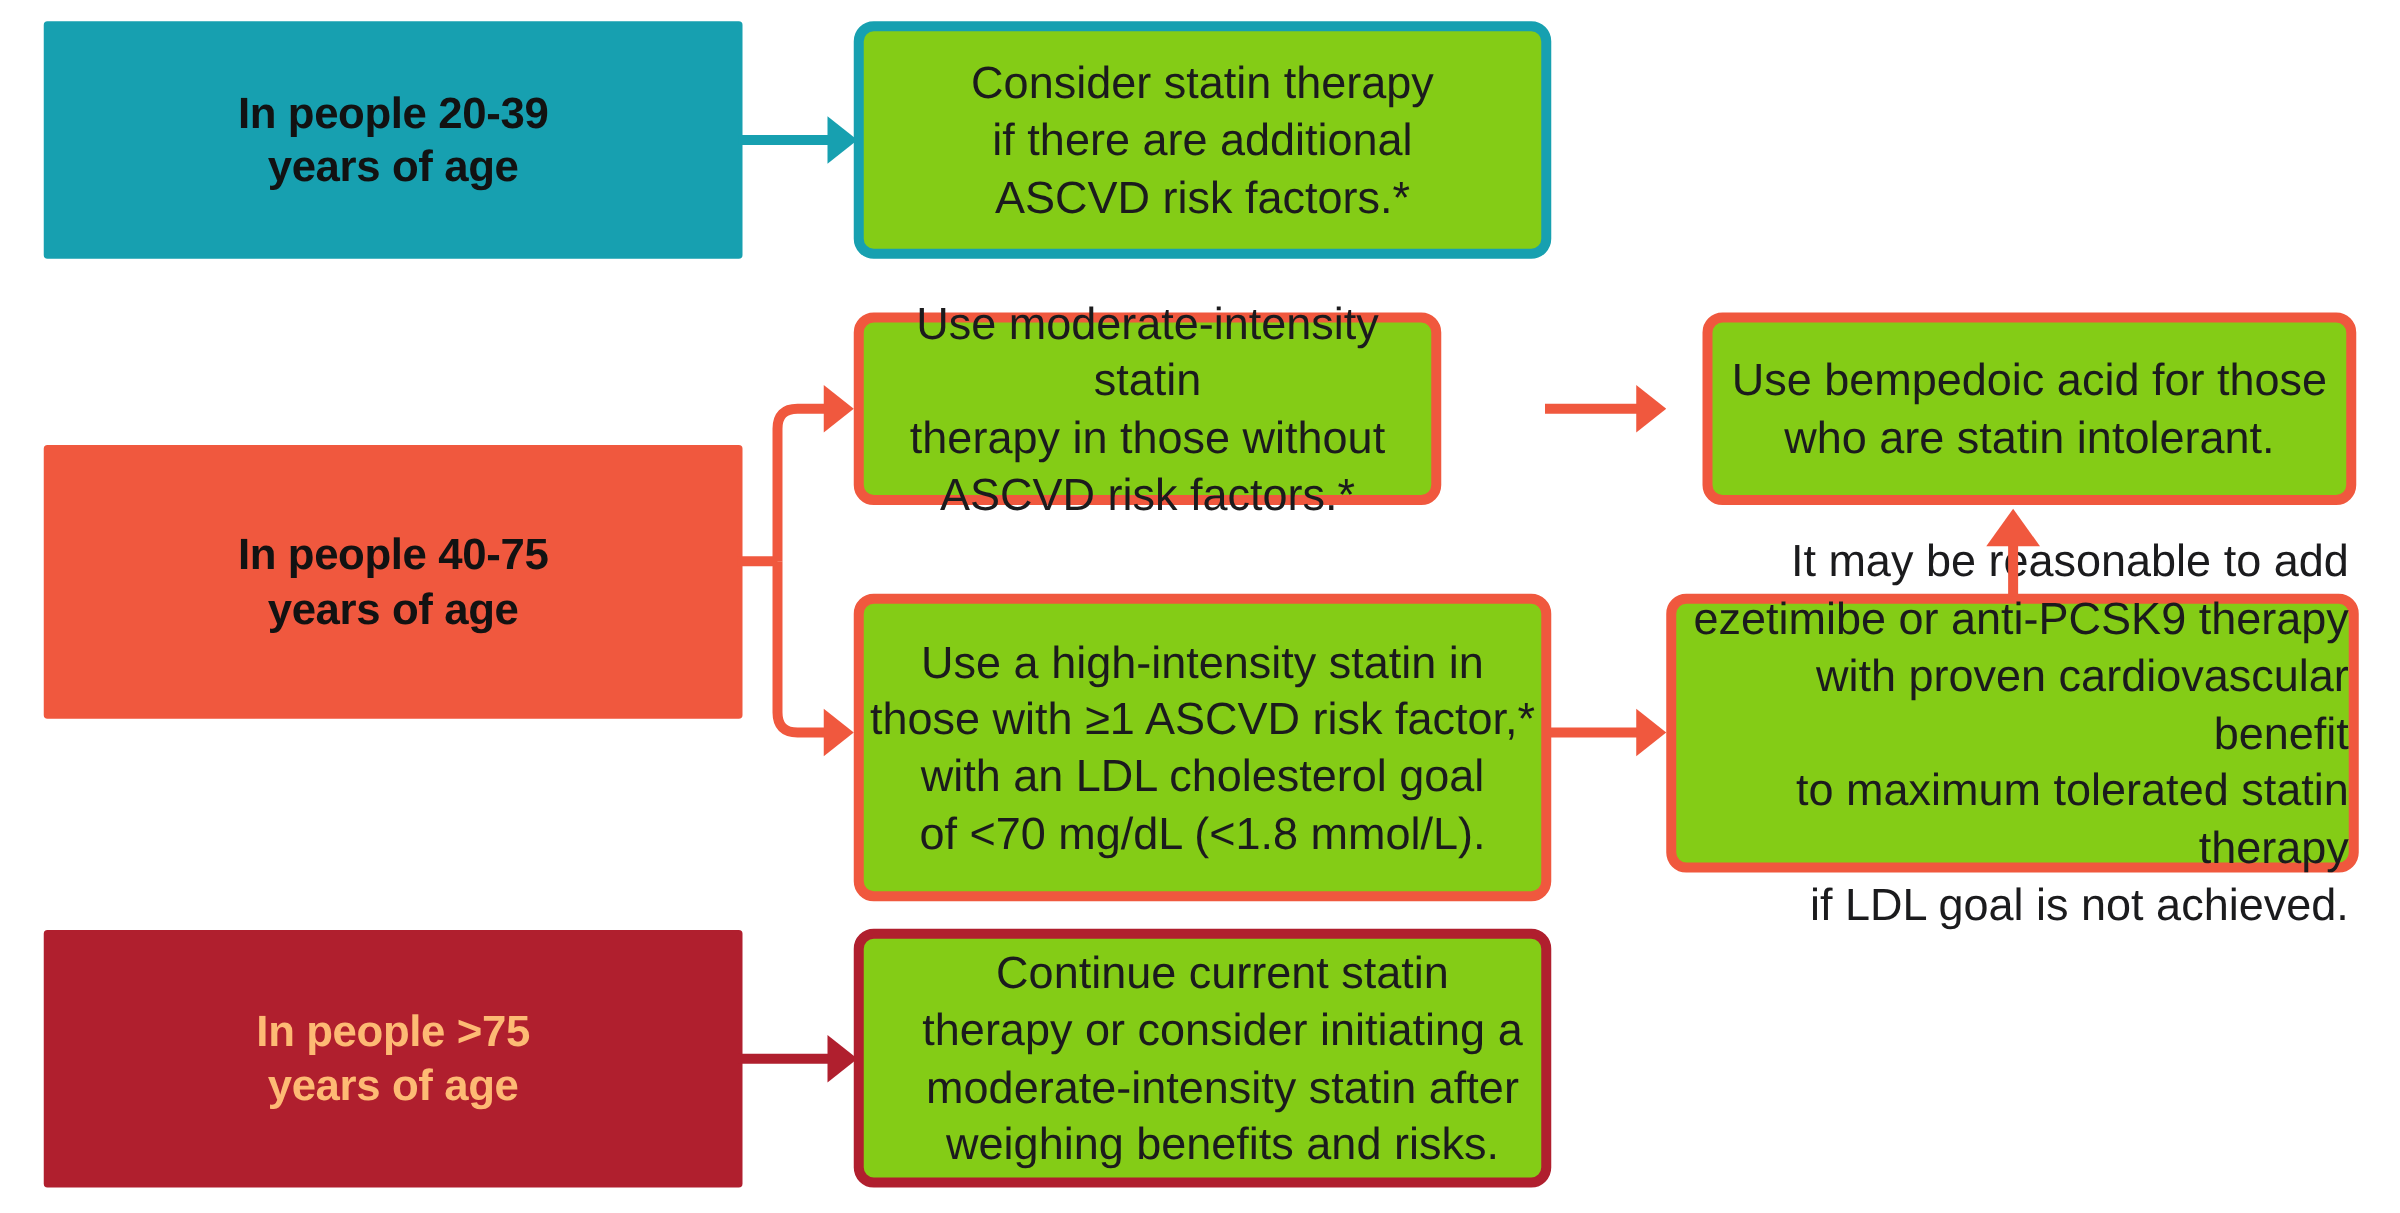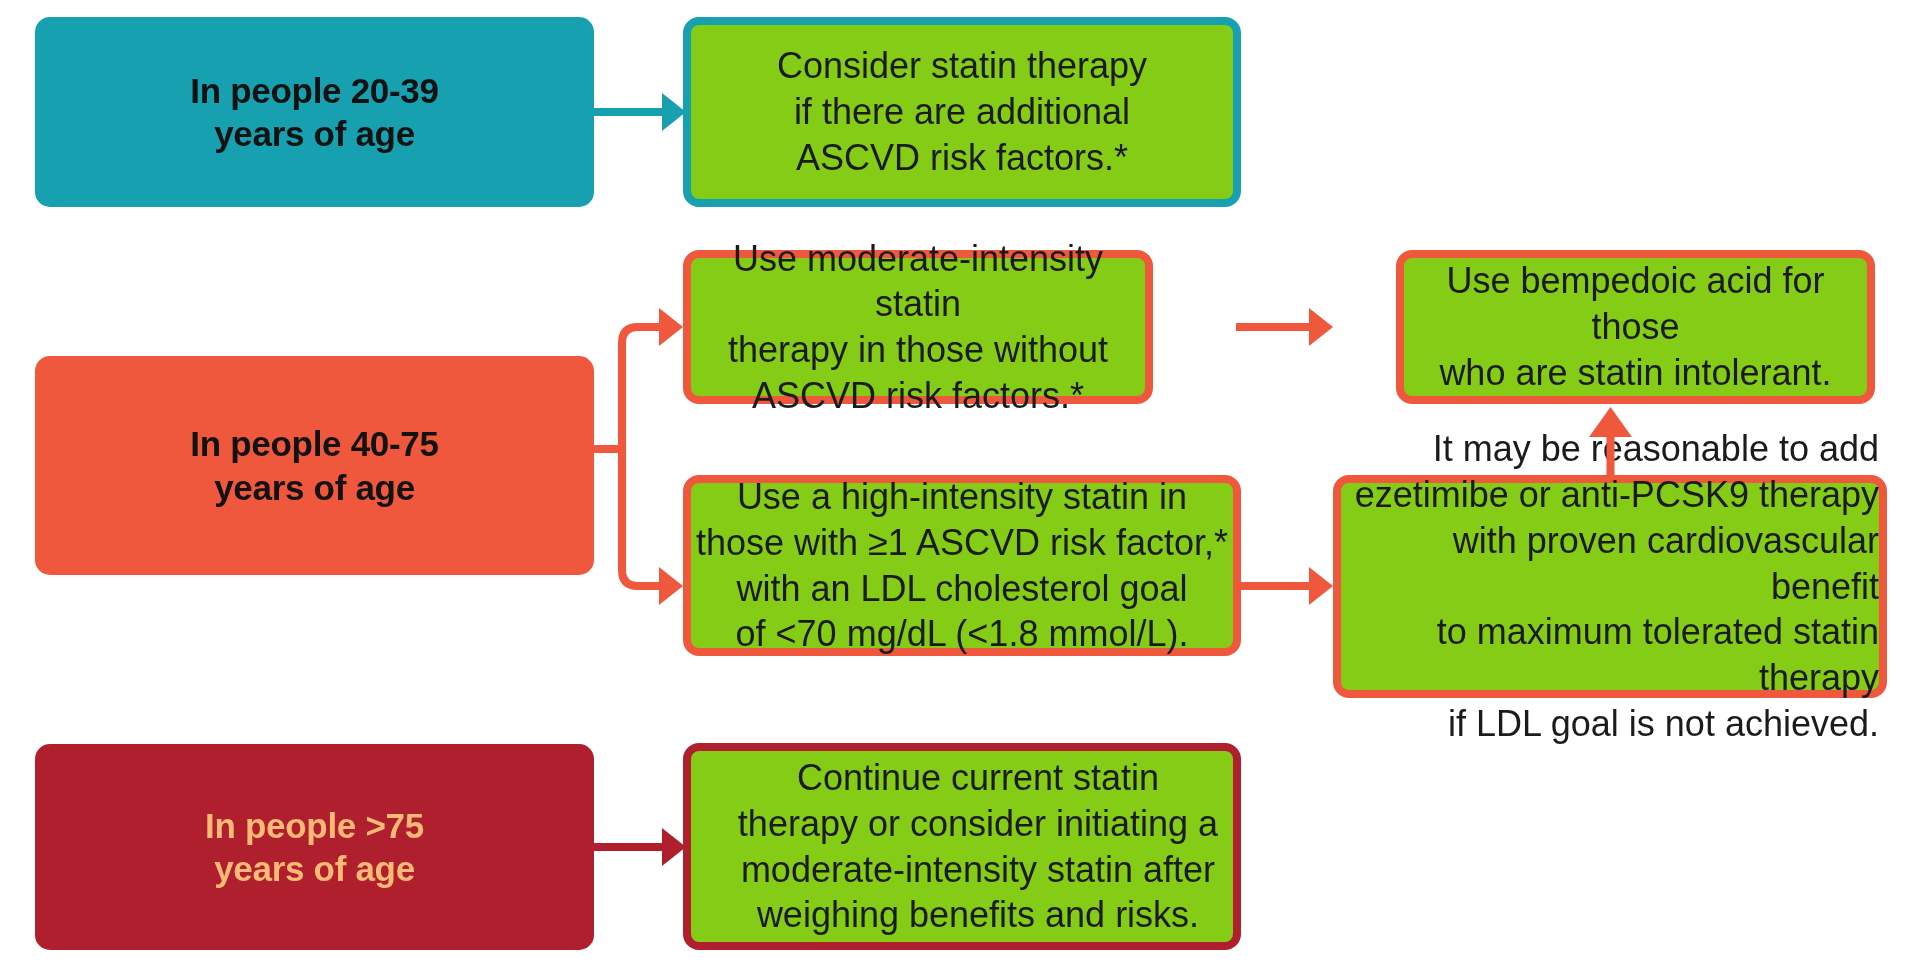--- a/index.html
+++ b/index.html
@@ -10,21 +10,21 @@
     font-family:"Liberation Sans",sans-serif;
     overflow:hidden;
   }
   .box{
     position:absolute;
     display:flex;align-items:center;justify-content:center;
     text-align:center;box-sizing:border-box;
   }
   .box span{white-space:pre-line;display:block;}
   .label-box{
-    border-radius:15px;
+    border-radius:3px;
     font-weight:700;
     font-size:35px;line-height:1.24;
     letter-spacing:-0.3px;
     color:#121212;
     text-align:center;
   }
   .info-box{
     background:#84cc16;
     border:8px solid #000;
     border-radius:16px;
@@ -37,22 +37,22 @@
   .orange-border{border-color:#F0583E;}
   .red-bg{background:#B01F2E;color:#fdba74;}
   .red-border{border-color:#B01F2E;}
 
   
   #src1{left:35px;top:17px;width:559px;height:190px;}
   #rec1{left:683px;top:17px;width:558px;height:190px;}
   
   #src2{left:35px;top:356px;width:559px;height:219px;}
   #branch-top{left:683px;top:250px;width:470px;height:154px;}
-  #branch-bottom{left:683px;top:475px;width:558px;height:181px;}
-  #outcome-top{left:1396px;top:250px;width:479px;height:154px;}
+  #branch-bottom{left:683px;top:475px;width:558px;height:246px;}
+  #outcome-top{left:1362px;top:250px;width:523px;height:154px;}
   #outcome-bottom{left:1333px;top:475px;width:554px;height:223px;text-align:right;}
   
   #src3{left:35px;top:744px;width:559px;height:206px;}
   #rec3{left:683px;top:743px;width:558px;height:207px;padding-left:32px;}
 
   .arr{position:absolute;}
   #a1{left:591px;top:90px;}
   #conn2{left:590px;top:300px;}
   #a2a{left:1236px;top:305px;}
   #a2b{left:1236px;top:564px;}

